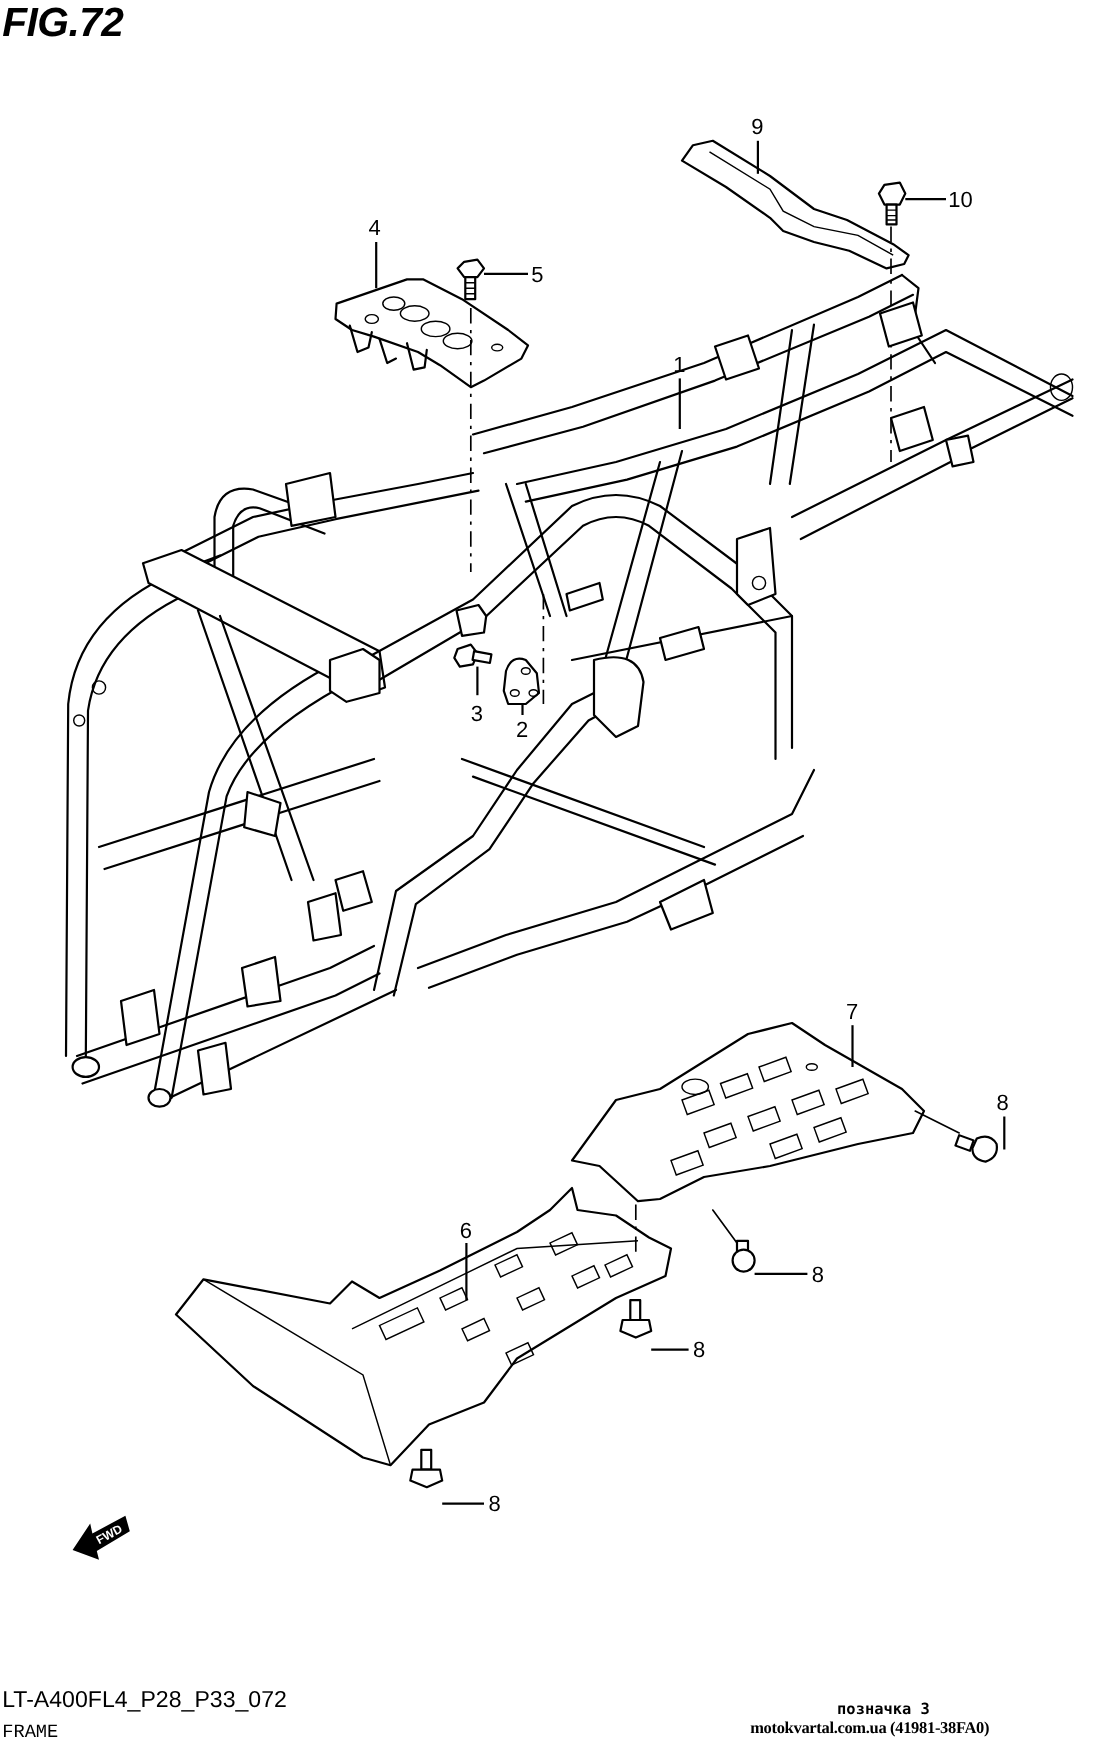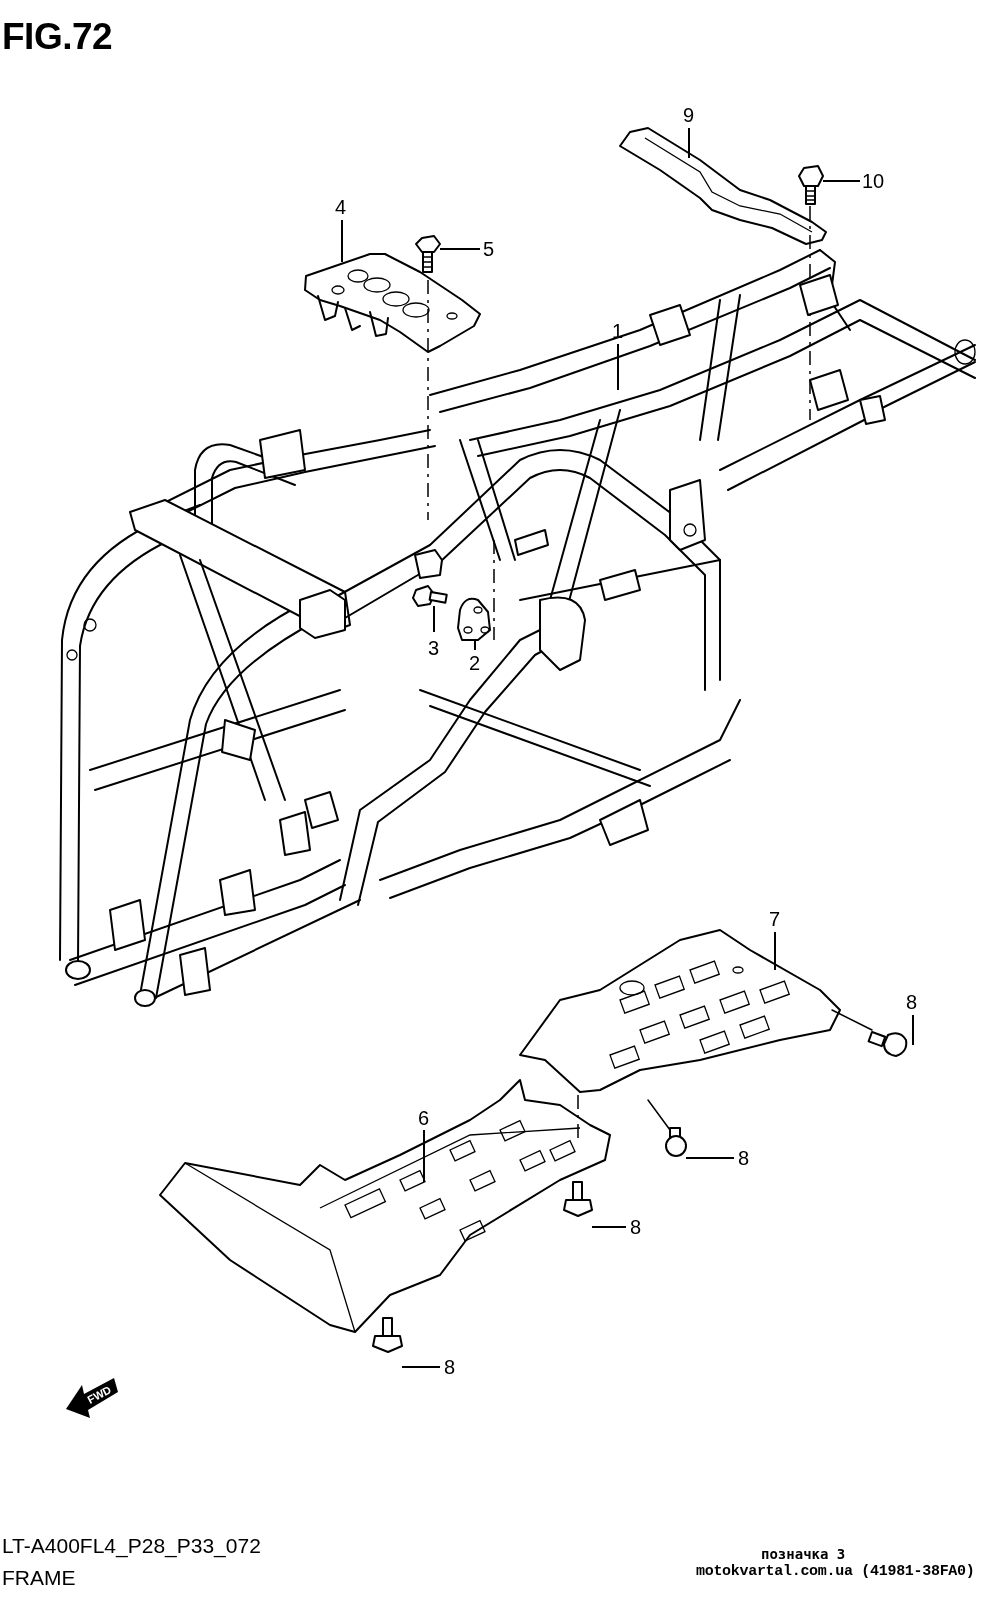--- a/index.html
+++ b/index.html
@@ -1,21 +1,21 @@
 <!DOCTYPE html>
 <html><head>
 <meta charset="utf-8">
 <style>
   html, body { margin: 0; padding: 0; background: #ffffff; }
   body { width: 1000px; height: 1601px; position: relative; overflow: hidden; font-family: "Liberation Sans", sans-serif; color: #000; }
-  .fig-title { position: absolute; left: 2px; top: 18px; font-size: 37px; font-weight: bold; letter-spacing: -0.5px; line-height: 1; }
+  .fig-title { position: absolute; left: 2px; top: 2px; font-size: 37px; font-weight: bold; letter-spacing: -0.5px; line-height: 1; font-style: italic; }
   .footer-code { position: absolute; left: 2px; top: 1535px; font-size: 21px; line-height: 1; }
-  .footer-name { position: absolute; left: 2px; top: 1567px; font-size: 21px; line-height: 1; }
+  .footer-name { position: absolute; left: 2px; top: 1567px; font-size: 17px; line-height: 1; font-family: Liberation Mono, monospace; }
   .wm1 { position: absolute; left: 761px; top: 1547px; font-family: "DejaVu Sans Mono", monospace; font-weight: bold; font-size: 14px; line-height: 1; }
-  .wm2 { position: absolute; left: 696px; top: 1564px; font-family: Liberation Mono, monospace; font-weight: bold; font-size: 15px; line-height: 1; letter-spacing: -0.3px; }
+  .wm2 { position: absolute; left: 682px; top: 1564px; font-family: Liberation Serif, serif; font-weight: bold; font-size: 15px; line-height: 1; letter-spacing: -0.3px; }
   svg.diagram { position: absolute; left: 0; top: 0; width: 1000px; height: 1601px; }
   svg text { font-family: "Liberation Sans", sans-serif; font-size: 20px; fill: #000; }
   .p { fill: #fff; stroke: #000; stroke-width: 2; stroke-linejoin: round; stroke-linecap: round; }
   .l { fill: none; stroke: #000; stroke-width: 2; stroke-linecap: round; stroke-linejoin: round; }
   .t { fill: none; stroke: #000; stroke-width: 1.3; }
   .d { fill: none; stroke: #000; stroke-width: 1.5; stroke-dasharray: 14 6 3 6; }
   .lead { stroke: #000; stroke-width: 2; }
 </style>
 </head>
 <body>

